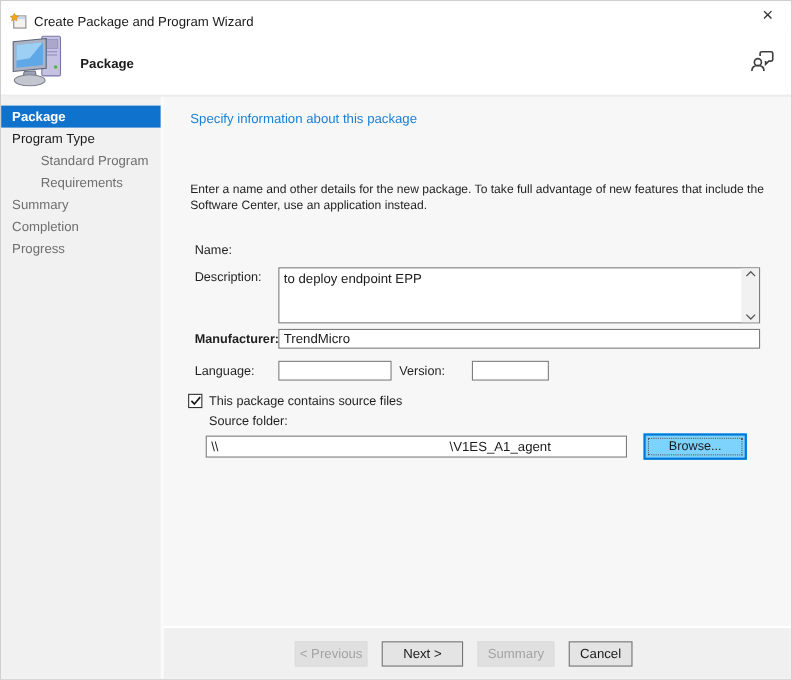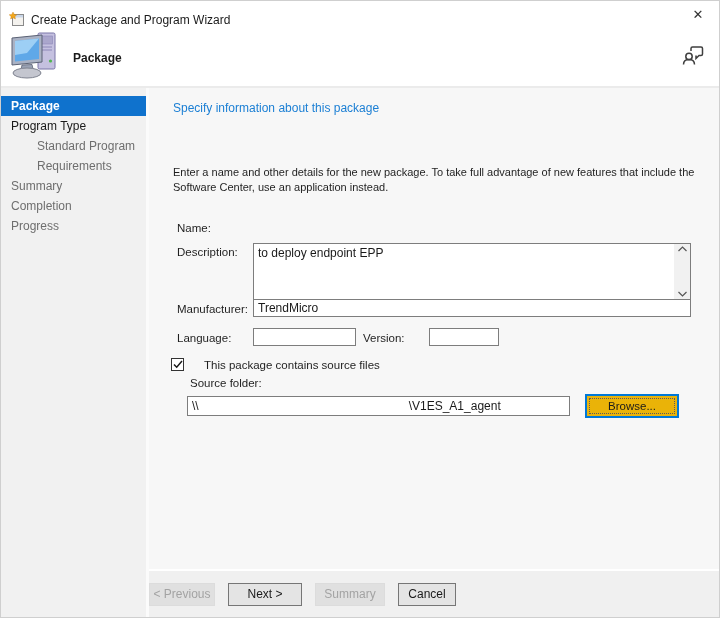--- a/index.html
+++ b/index.html
@@ -26,29 +26,29 @@
   .nav-item.selected { background:#0f72cd; color:#fff; font-weight:700; }
   .nav-item.bold { color:#1a1a1a; font-weight:400; }
   .nav-item.indent { padding-left:36px; }
   .content-wrap { flex:1; display:flex; flex-direction:column; background:#f7f7f7; }
   .content { position:relative; flex:1; }
   .heading { position:absolute; left:24px; top:13px; font-size:12px; color:#1b7fd4; }
   .intro { position:absolute; left:24px; top:77px; width:524px; font-size:11px; line-height:1.35; color:#1f1f1f; }
   .fld-label { position:absolute; font-size:11.5px; color:#1f1f1f; }
   .txt { position:absolute; border:1px solid #7d7d7d; background:#fff; font-family:"Liberation Sans","DejaVu Sans",sans-serif; font-size:12px; padding:1px 4px; color:#1a1a1a; outline:none; }
   textarea.txt { resize:none; padding:2px 20px 2px 4px; line-height:1.3; overflow:hidden; }
-  .ta-wrap { position:absolute; left:104px; top:155px; width:438px; height:57px; }
+  .ta-wrap { position:absolute; left:104px; top:155px; width:438px; height:51px; }
   .ta-wrap textarea { left:0; top:0; width:100%; height:100%; }
   .ta-scroll { position:absolute; right:1px; top:1px; bottom:1px; width:16px; background:#f1f1f1; display:flex; flex-direction:column; justify-content:space-between; align-items:center; padding:2px 0; }
   .chk-row { position:absolute; left:22px; top:270px; display:flex; align-items:center; }
   .checkbox { width:13px; height:13px; background:#fff; border:1px solid #333; display:inline-flex; align-items:center; justify-content:center; margin-right:6px; }
-  .chk-label { font-size:11.5px; color:#1f1f1f;margin-left:14px; }
-  .browse-btn { position:absolute; left:436px; top:306px; width:94px; height:24px; background:#eab308; border:2px solid #0078d7; outline:1px dotted #5a5a5a; outline-offset:-5px; font-size:11.5px; color:#1a1a1a; font-family:inherit; }
+  .chk-label { font-size:11.5px; color:#1f1f1f; }
+  .browse-btn { position:absolute; left:436px; top:306px; width:94px; height:24px; background:#7dd3fc; border:2px solid #0078d7; outline:1px dotted #5a5a5a; outline-offset:-5px; font-size:11.5px; color:#1a1a1a; font-family:inherit; }
   
-  .footer { height:48px; background:#f0f0f0; border-top:2px solid #fff; display:flex; align-items:center; justify-content:flex-start; gap:13px; padding-right:25px; }
+  .footer { height:48px; background:#f0f0f0; border-top:2px solid #fff; display:flex; align-items:center; justify-content:center; gap:13px; padding-right:25px; }
   .btn { height:23px; font-size:12px; font-family:inherit; background:#e4e4e4; border:1px solid #767676; color:#1a1a1a; }
   .btn.disabled { color:#a3a3a3; border-color:#dcdcdc; background:#e0e0e0; }
   .btn-prev { width:66px; } .btn-next { width:74px; } .btn-summary { width:70px; } .btn-cancel { width:58px; }
   .src-prefix, .src-suffix { font-size:12px; color:#1a1a1a; }
   .src-gap { display:inline-block; width:210px; }
 </style>
 </head>
 <body>
 
 <div class="titlebar">
@@ -111,21 +111,21 @@
         <div class="ta-scroll">
           <svg width="9" height="6" viewBox="0 0 9 6">
               <path d="M0.5 5 L4.5 1 L8.5 5" fill="none" stroke="#555" stroke-width="1.2"></path>
             </svg>
           <svg width="9" height="6" viewBox="0 0 9 6">
               <path d="M0.5 1 L4.5 5 L8.5 1" fill="none" stroke="#555" stroke-width="1.2"></path>
             </svg>
         </div>
       </div>
 
-      <label class="fld-label" style="left:28px; top:215px;">Manufacturer:</label>
+      <label class="fld-label" style="left:28px; top:215px;font-weight:bold;">Manufacturer:</label>
       <input class="txt" style="left: 104px; top: 211px; width: 438px; height: 18px;" type="text" value="TrendMicro">
 
       <label class="fld-label" style="left:28px; top:244px;">Language:</label>
       <input class="txt" style="left: 104px; top: 240px; width: 103px; height: 18px;" type="text" value="">
       <label class="fld-label" style="left:214px; top:244px;">Version:</label>
       <input class="txt" style="left: 280px; top: 240px; width: 70px; height: 18px;" type="text" value="">
 
       <div class="chk-row">
         <span class="checkbox">
           <svg width="10" height="9" viewBox="0 0 10 9">

